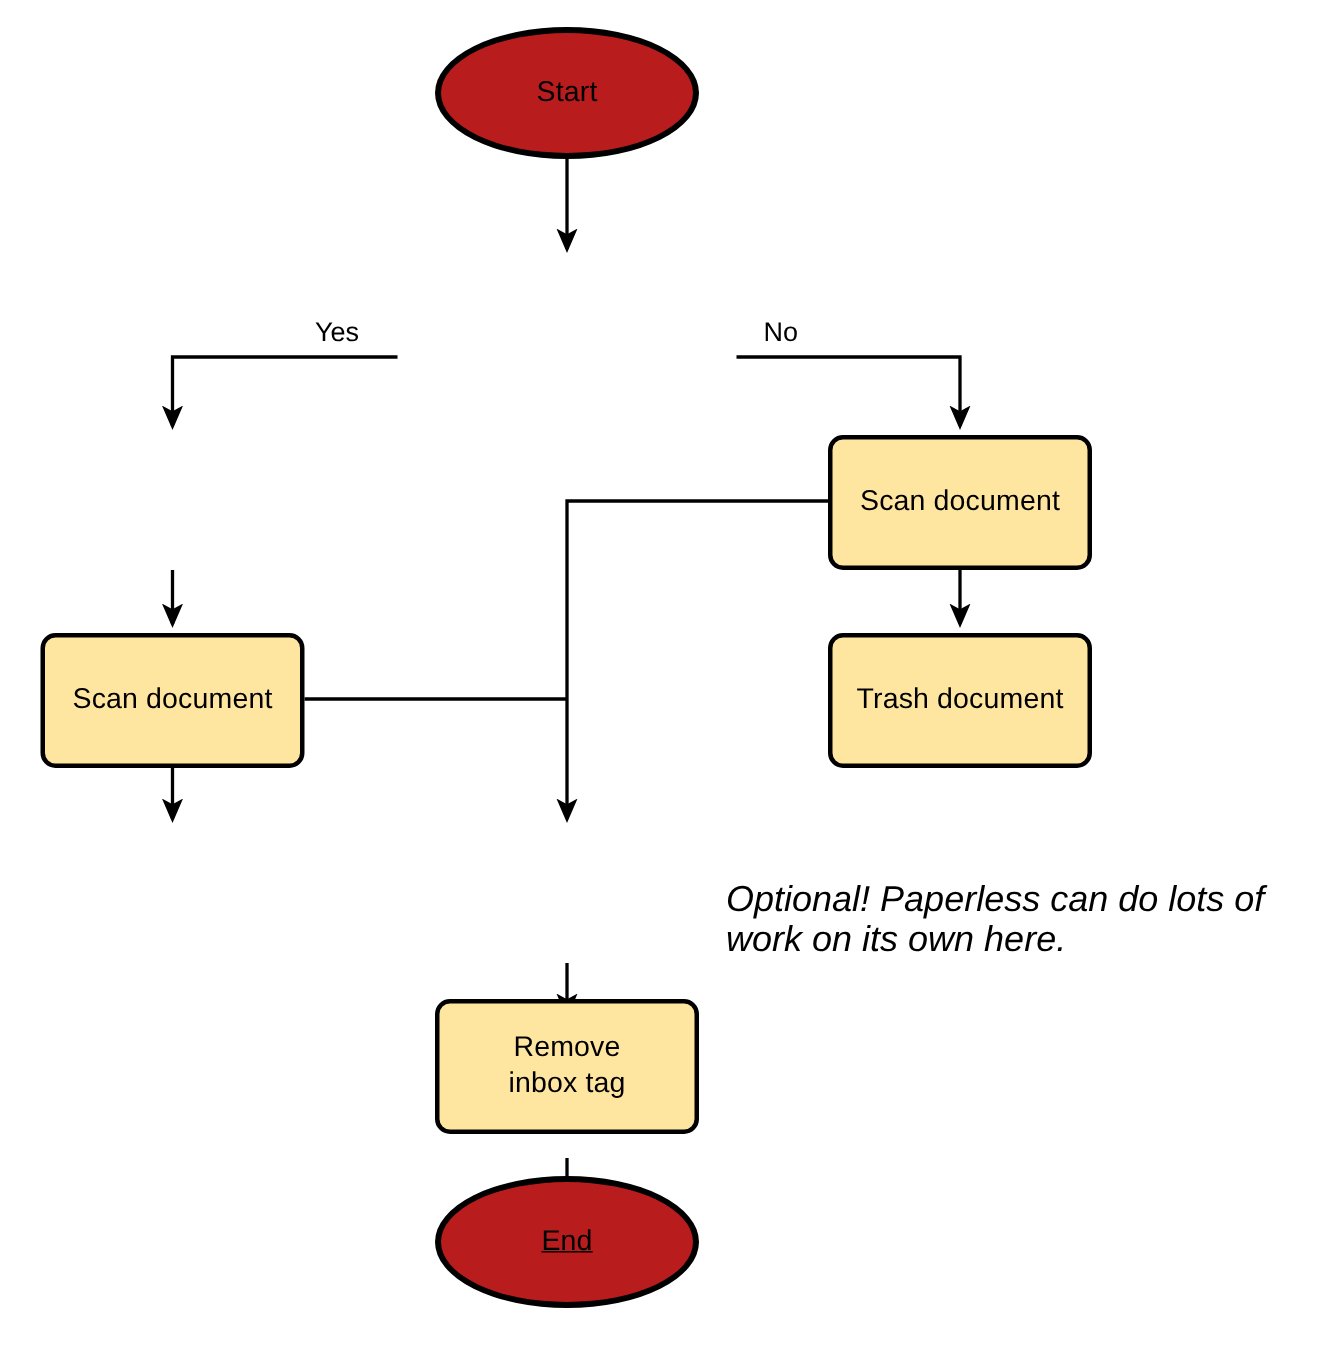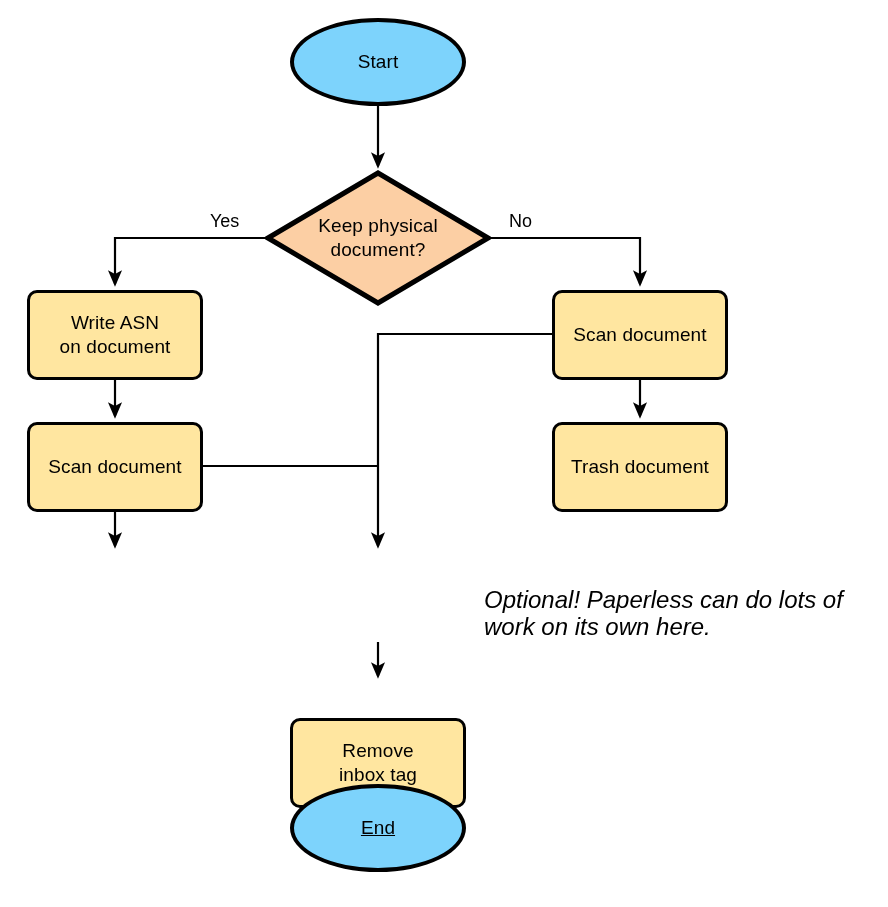--- a/index.html
+++ b/index.html
@@ -40,21 +40,21 @@
     white-space: pre-line;
   }
   .node.process {
     border: 3px solid #000000;
     border-radius: 10px;
     background: #FFE6A0;
   }
   .node.terminator {
     border: 4px solid #000000;
     border-radius: 50%;
-    background: #7dd3fc;
+    background: #b91c1c;
   }
   .node.decision {
     background: transparent;
     border: 0;
   }
   .decision-shape {
     position: absolute;
     left: 0;
     top: 0;
     width: 100%;
@@ -109,48 +109,37 @@
 
     <path d="M378,642 L378,676" fill="none" stroke="#000000" stroke-width="2.2" marker-end="url(#arrow)"></path>
 
     <path d="M378,772 L378,808" fill="none" stroke="#000000" stroke-width="2.2" marker-end="url(#arrow)"></path>
   </svg>
 
   <div class="node terminator" style="left:290px; top:18px; width:176px; height:88px;">
     <span>Start</span>
   </div>
 
-  <div class="node decision" style="left:265px; top:170px; width:226px; height:136px;">
-    <svg class="decision-shape" viewBox="0 0 226 136" preserveAspectRatio="none" xmlns="http://www.w3.org/2000/svg">
-      <polygon points="113,3 223,68 113,133 3,68" fill="#FCCFA4" stroke="#000000" stroke-width="5" vector-effect="non-scaling-stroke"></polygon>
-    </svg>
-    <span class="decision-label">Keep physical
-document?</span>
-  </div>
 
-  <div class="node process" style="left:27px; top:290px; width:176px; height:90px;">
-    <span>Write ASN
-on document</span>
-  </div>
 
   <div class="node process" style="left:27px; top:422px; width:176px; height:90px;">
     <span>Scan document</span>
   </div>
 
 
   <div class="node process" style="left:552px; top:290px; width:176px; height:90px;">
     <span>Scan document</span>
   </div>
 
   <div class="node process" style="left:552px; top:422px; width:176px; height:90px;">
     <span>Trash document</span>
   </div>
 
 
-  <div class="node process" style="left:290px; top:718px; width:176px; height:90px;">
+  <div class="node process" style="left:290px; top:666px; width:176px; height:90px;">
     <span>Remove
 inbox tag</span>
   </div>
 
   <div class="node terminator" style="left:290px; top:784px; width:176px; height:88px;text-decoration:underline;">
     <span>End</span>
   </div>
 
   <div class="edge-label" style="left:210px; top:211px;">Yes</div>
 

